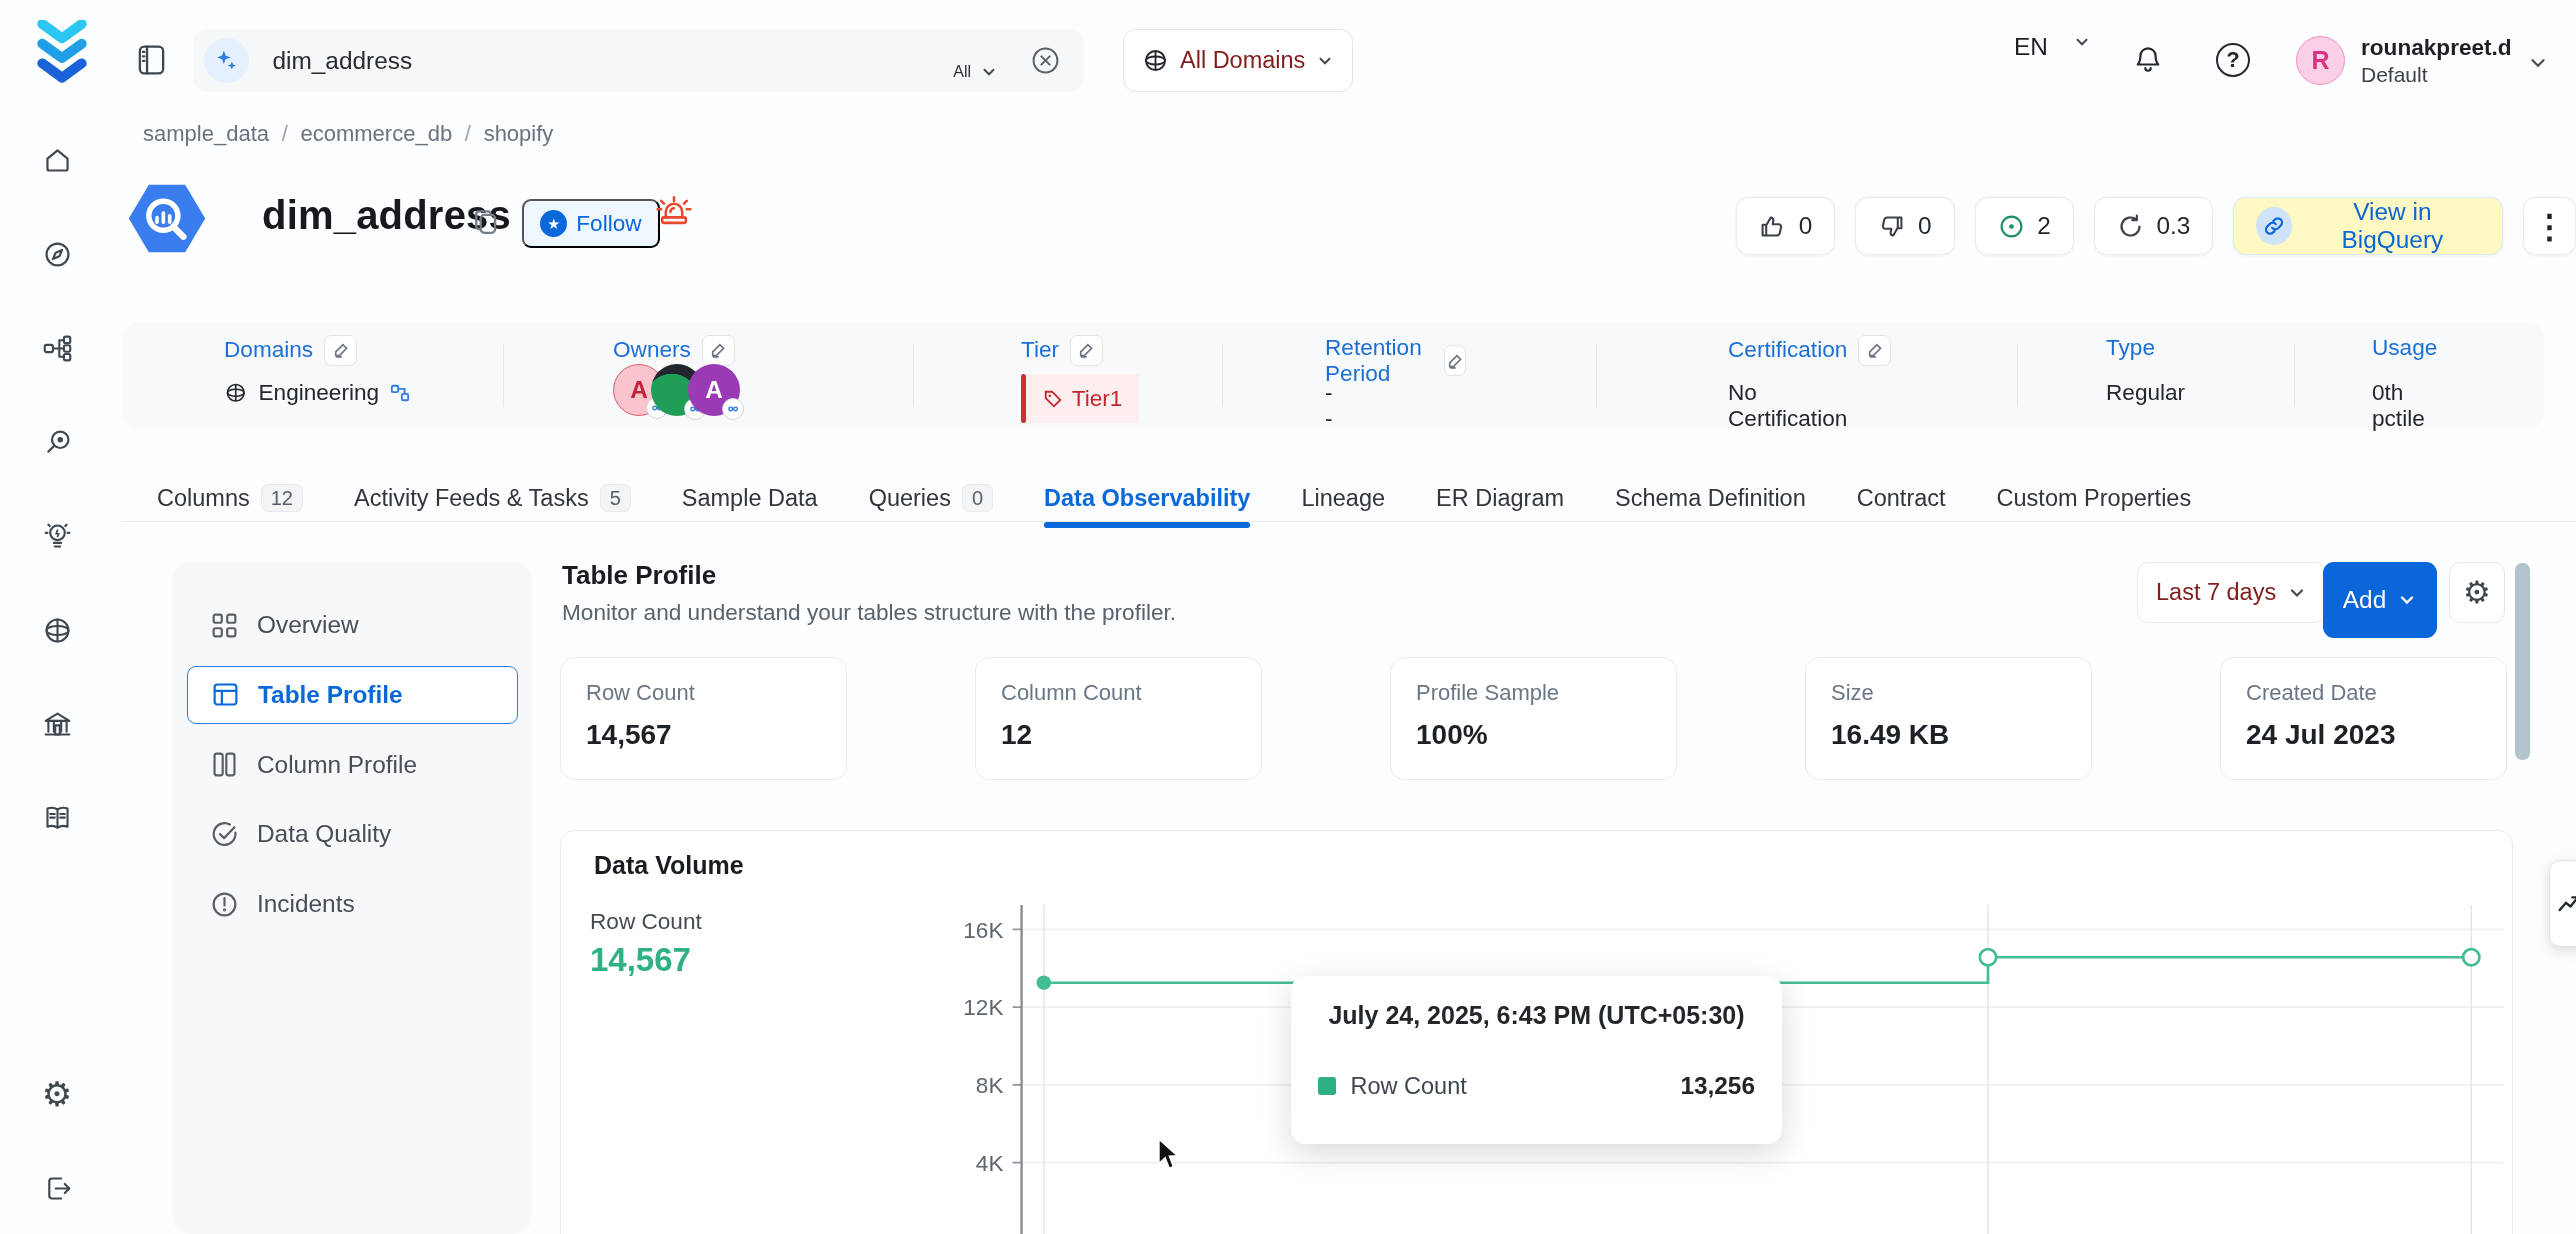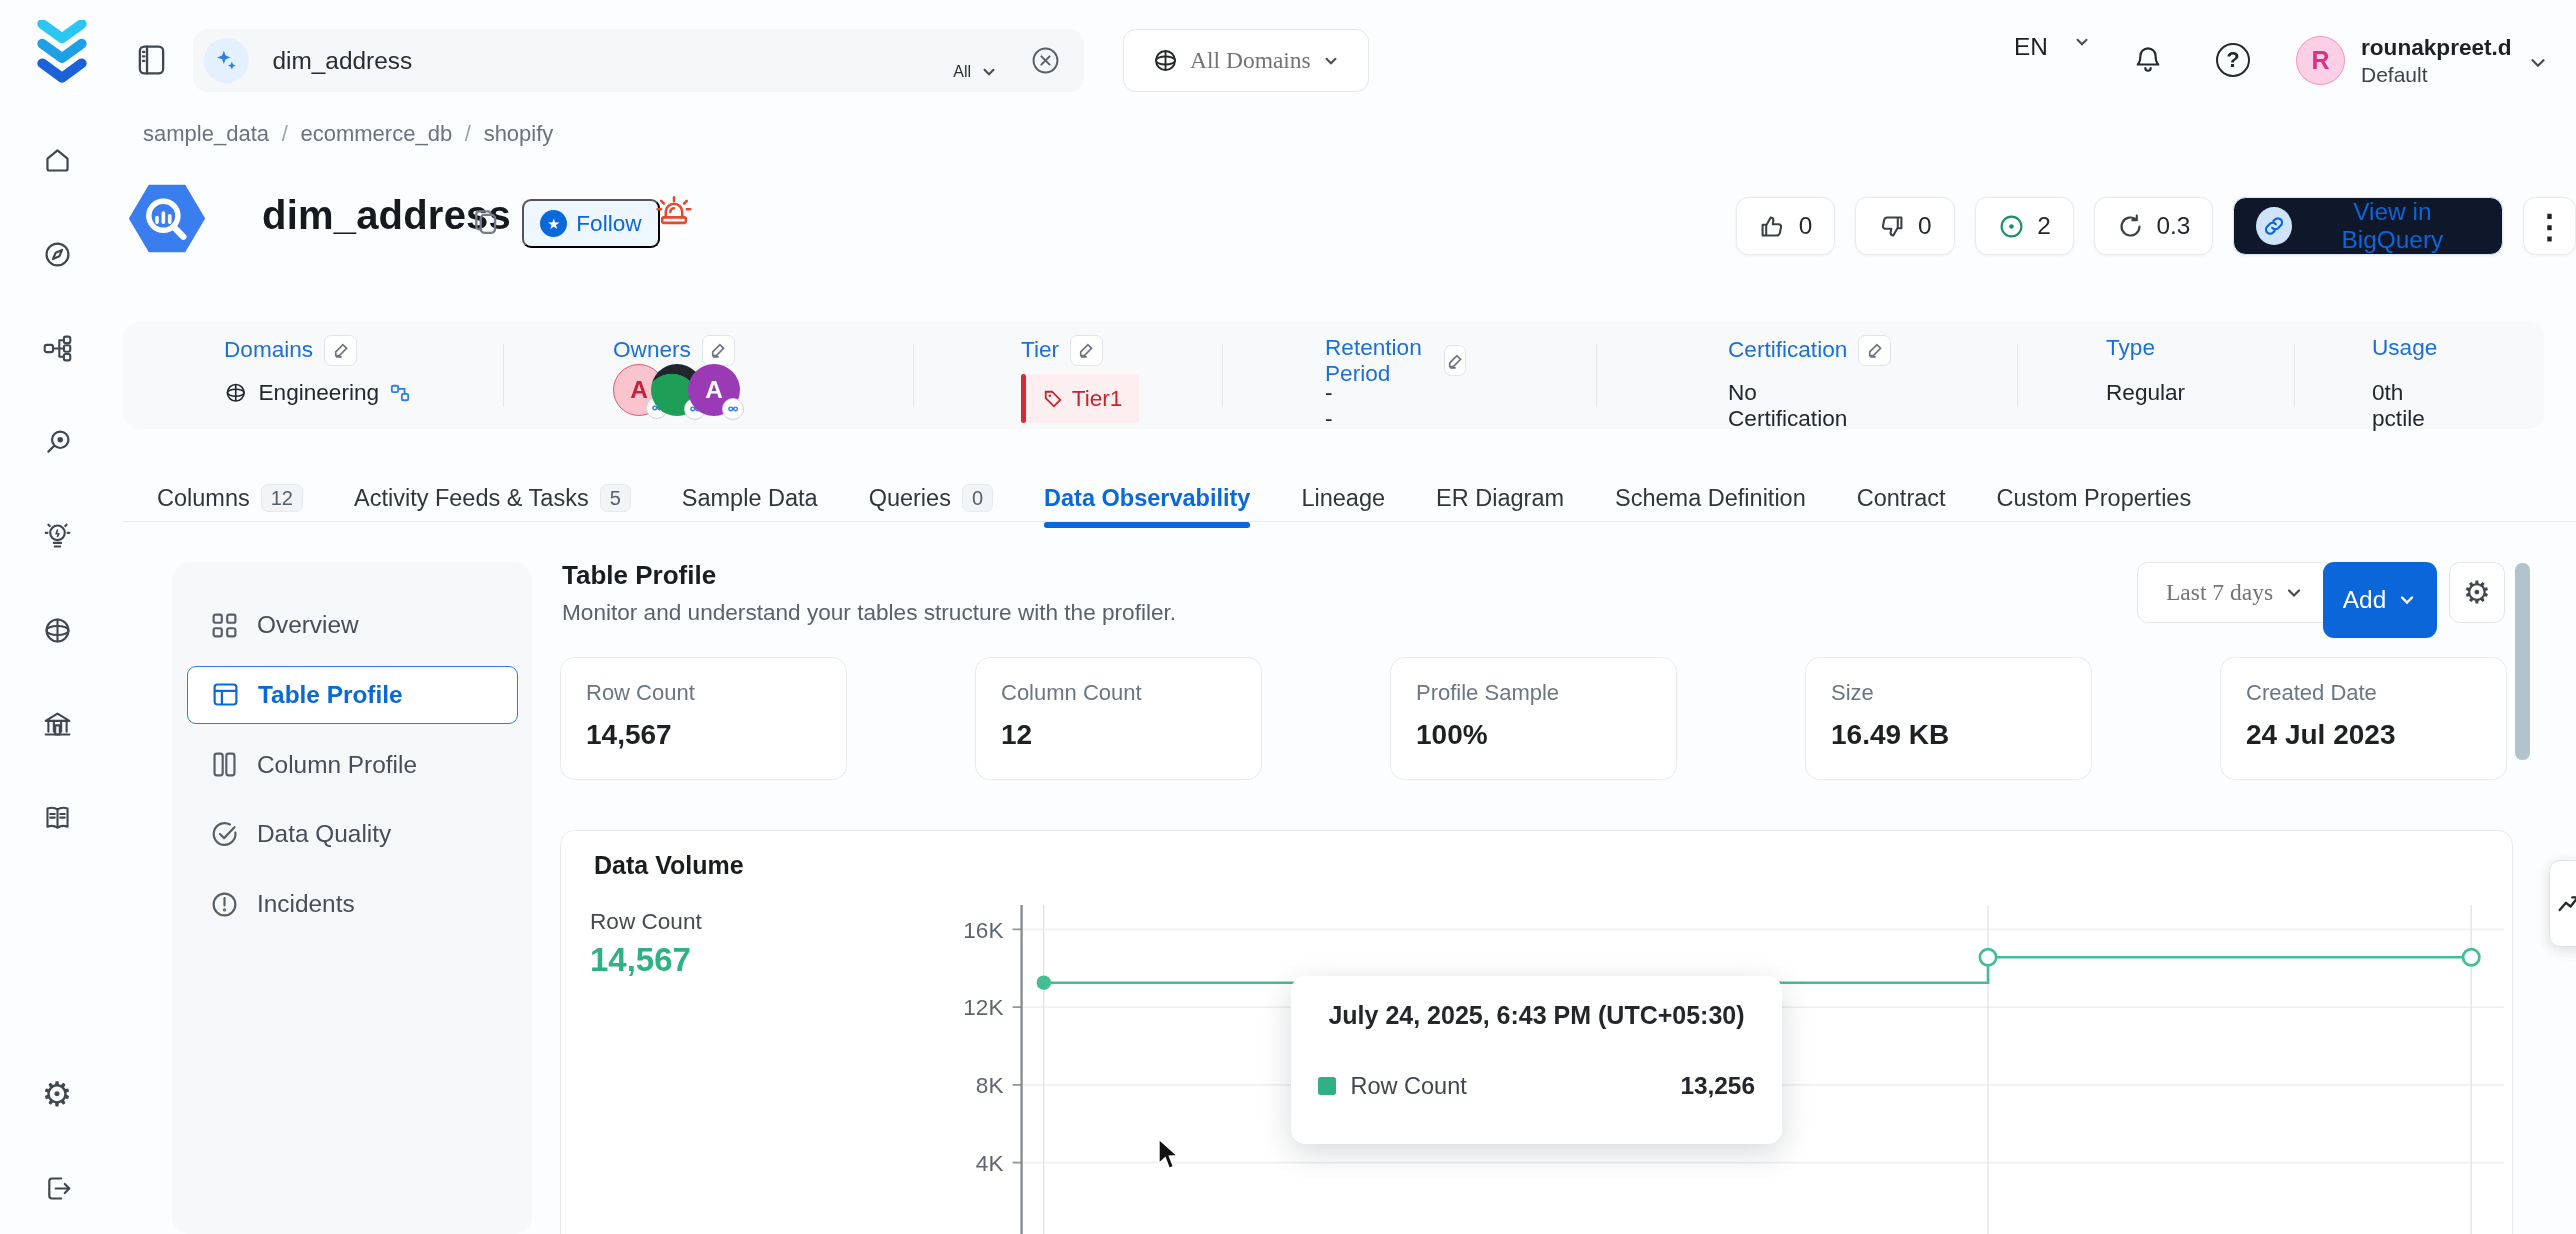--- a/index.html
+++ b/index.html
@@ -16,21 +16,21 @@
   .rail-btn { width:33px; height:33px; display:flex; align-items:center; justify-content:center; cursor:pointer; }
   .glyph-gear { font-size:34px; line-height:33px; color:#3f474f; }
 
   
   .logo { position:absolute; left:36px; top:20px; }
   .side-toggle { position:absolute; left:136px; top:43px; }
   .searchbar { position:absolute; left:193px; top:29px; width:891px; height:63px; background:#f6f7f9; border-radius:14.5px; display:flex; align-items:center; padding:0 22px 0 11px; }
   .spark-circle { width:45px; height:45px; border-radius:50%; background:#e4f0fd; display:flex; align-items:center; justify-content:center; }
   .search-value { margin-left:23.5px; font-size:24.4px; color:#272c33; flex:1; }
   .search-scope { display:flex; align-items:center; gap:9px; font-size:16px; color:#2b3138; margin-right:31px;margin-top:22px; }
-  .pill-btn { display:flex; align-items:center; gap:11px; background:#fff; border:0.9px solid #e4e8eb; border-radius:12.7px; height:63px; padding:0 28px; font-size:23.5px; color:#737373;font-family:Liberation Serif, serif; }
+  .pill-btn { display:flex; align-items:center; gap:11px; background:#fff; border:0.9px solid #e4e8eb; border-radius:12.7px; height:63px; padding:0 18px; font-size:23.5px; color:#7f1d1d; }
   .all-domains { position:absolute; left:1123px; top:29px; }
   .lang { position:absolute; left:2014px; top:33px; display:flex; align-items:flex-start; gap:25px; font-size:24.4px; font-weight:500; }
   .bell { position:absolute; left:2131px; top:43px; }
   .help-circle { position:absolute; left:2216px; top:43px; width:34px; height:34px; border:2.2px solid #23282e; border-radius:50%; display:flex; align-items:center; justify-content:center; font-size:22px; font-weight:700; color:#23282e; }
   .avatar { position:absolute; left:2296px; top:36px; width:49px; height:49px; border-radius:50%; background:#fbd0e6; border:1.8px solid #f191c3; display:flex; align-items:center; justify-content:center; font-size:25px; font-weight:700; color:#d63384; }
   .user-block { position:absolute; left:2361px; top:34px; line-height:27px; }
   .user-name { font-size:22.6px; font-weight:600; color:#1d2126; }
   .user-team { font-size:21px; color:#3c434a; }
   .user-chevron { position:absolute; left:2527px; top:52px; }
 
@@ -40,21 +40,21 @@
   .crumb-sep { color:#9aa3ab; }
   .bq-hex { position:absolute; left:127px; top:183px; }
   .title-text { position:absolute; left:262px; top:193px; font-size:40px; font-weight:700; color:#16191d; letter-spacing:0.2px; }
   .copy-btn { position:absolute; left:470px; top:206px; color:#757d86; }
   .follow-btn { position:absolute; left:522px; top:199px; height:49px; background:#eef6ff; border-radius:9px; display:flex; align-items:center; gap:9px; padding:0 16.3px; font-size:22.6px; color:#0968da; font-weight:500; }
   .star-badge { width:27px; height:27px; border-radius:50%; background:#0968da; color:#fff; display:flex; align-items:center; justify-content:center; font-size:14.5px; }
   .alert-ic { position:absolute; left:653px; top:190px; }
 
   .actions { position:absolute; left:1736px; top:197px; display:flex; gap:20px; }
   .act-btn { height:58px; background:#fff; border:0.9px solid #e9ecef; border-radius:12.7px; box-shadow:0 0.9px 2.7px rgba(20,30,40,.06); display:flex; align-items:center; justify-content:center; gap:12.7px; font-size:24.4px; color:#23282e; padding:0 22px; }
-  .act-view { background:#0f172a; border-color:#dcebfb; color:#0b66d9; font-weight:500;align-items:center; }
+  .act-view { background:#fef9c3; border-color:#dcebfb; color:#0b66d9; font-weight:500;align-items:center; }
   .link-circle { width:38px; height:38px; border-radius:50%; background:#cfe3fa; display:flex; align-items:center; justify-content:center; color:#0b66d9; }
   .kebab { font-size:33px; font-weight:700; color:#1f2328; padding:0 9px; }
 
   
   .meta { position:absolute; left:123px; top:322px; width:2421px; height:107px; background:#f8f9fb; border-radius:16.3px; }
   .meta-col { position:absolute; top:0; height:100%; }
   .meta-label { position:absolute; top:12.7px; display:flex; align-items:center; gap:11px; font-size:22.6px; color:#1b6fd6; }
   .edit-btn { width:33px; height:31px; background:#fff; border:0.9px solid #e1e5e9; border-radius:7.2px; display:flex; align-items:center; justify-content:center; color:#6b7280; }
   .meta-value { position:absolute; top:58px; font-size:22.6px; color:#23282e; display:flex; align-items:center; gap:11px; }
   .meta-div { position:absolute; top:22px; width:0.9px; height:63px; background:#e6e9ec; }

